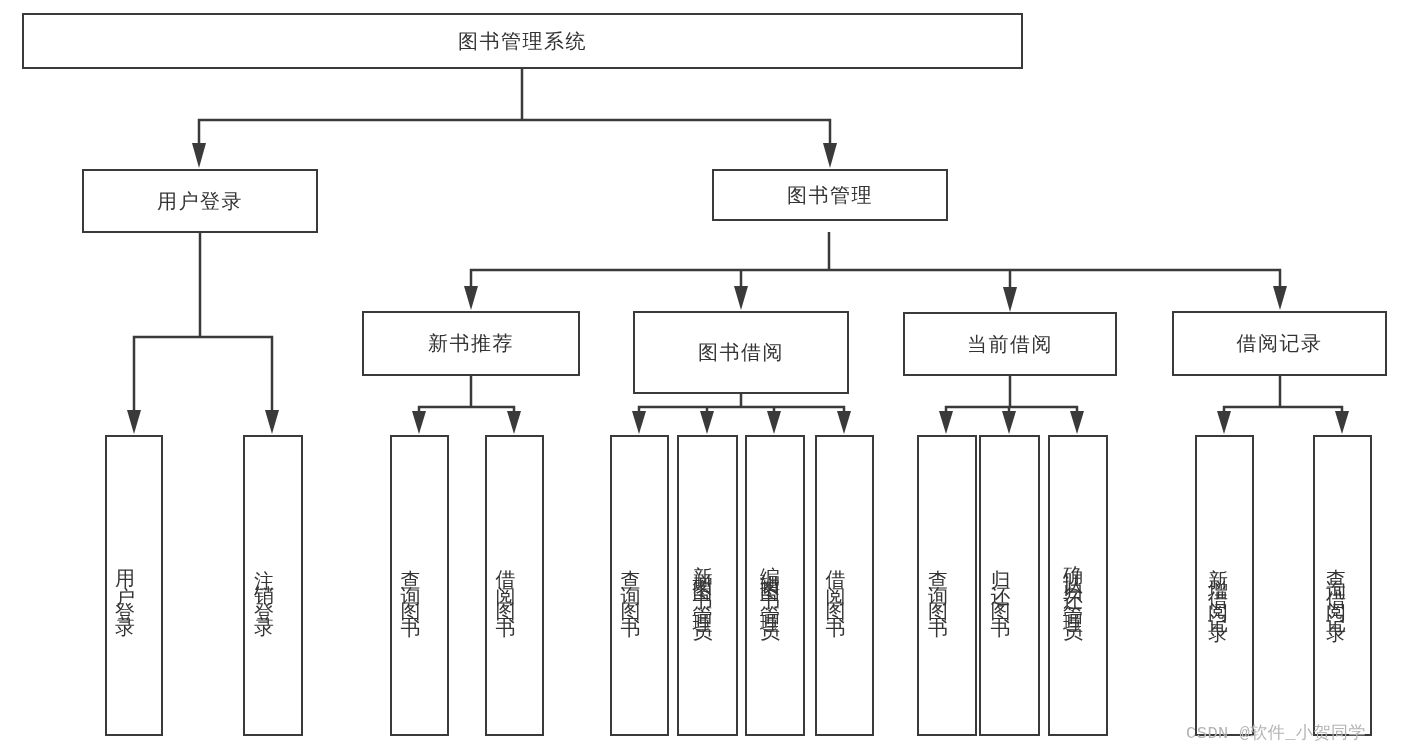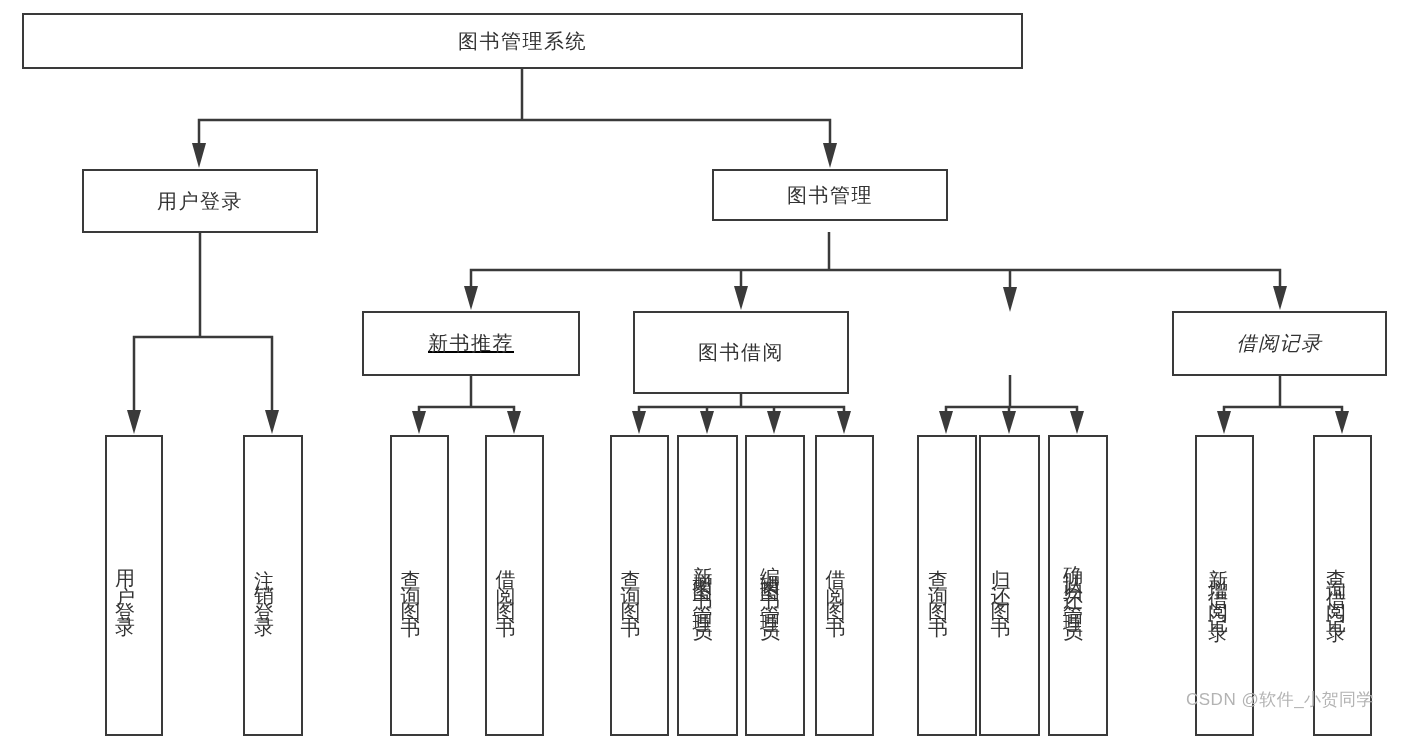--- a/index.html
+++ b/index.html
@@ -41,25 +41,26 @@
     font-size: 20px;
     color: #333333;
     white-space: nowrap;
   }
   .sp-wide   { letter-spacing: 16px; margin-block-end: -16px; }
   .sp-mid    { letter-spacing: 11px; margin-block-end: -11px; }
   .sp-narrow { letter-spacing: 8px;  margin-block-end: -8px; }
   .watermark {
     position: absolute;
     left: 1186px;
-    top: 688px;
+    top: 721px;
     font-size: 17px;
     color: #b3b3b3;
     letter-spacing: 0.5px;
     white-space: nowrap;
+    font-family: Liberation Mono, monospace;
   }
 </style>
 </head>
 <body>
 
 <div class="stage">
 
   <svg class="connector-layer" width="1405" height="747" viewBox="0 0 1405 747" fill="none" xmlns="http://www.w3.org/2000/svg">
     <g stroke="#3a3a3a" stroke-width="2.5">
 
@@ -111,27 +112,30 @@
     <span class="h-label">图书管理系统</span>
   </div>
 
   <div class="box" style="left:82px; top:169px; width:236px; height:64px;">
     <span class="h-label">用户登录</span>
   </div>
   <div class="box" style="left:712px; top:169px; width:236px; height:52px;">
     <span class="h-label">图书管理</span>
   </div>
 
-  <div class="box" style="left:362px; top:311px; width:218px; height:65px;text-decoration:underline;">
+  <div class="box" style="left:362px; top:311px; width:218px; height:65px;">
     <span class="h-label">新书推荐</span>
   </div>
   <div class="box" style="left:633px; top:311px; width:216px; height:83px;">
     <span class="h-label">图书借阅</span>
   </div>
-  <div class="box" style="left:1172px; top:311px; width:215px; height:65px;font-style:italic;">
+  <div class="box" style="left:903px; top:312px; width:214px; height:64px;">
+    <span class="h-label">当前借阅</span>
+  </div>
+  <div class="box" style="left:1172px; top:311px; width:215px; height:65px;">
     <span class="h-label">借阅记录</span>
   </div>
 
   <div class="box" style="left:105px; top:435px; width:58px; height:301px;">
     <span class="v-label sp-wide">用户登录</span>
   </div>
   <div class="box" style="left:243px; top:435px; width:60px; height:301px;">
     <span class="v-label sp-wide">注销登录</span>
   </div>
 

